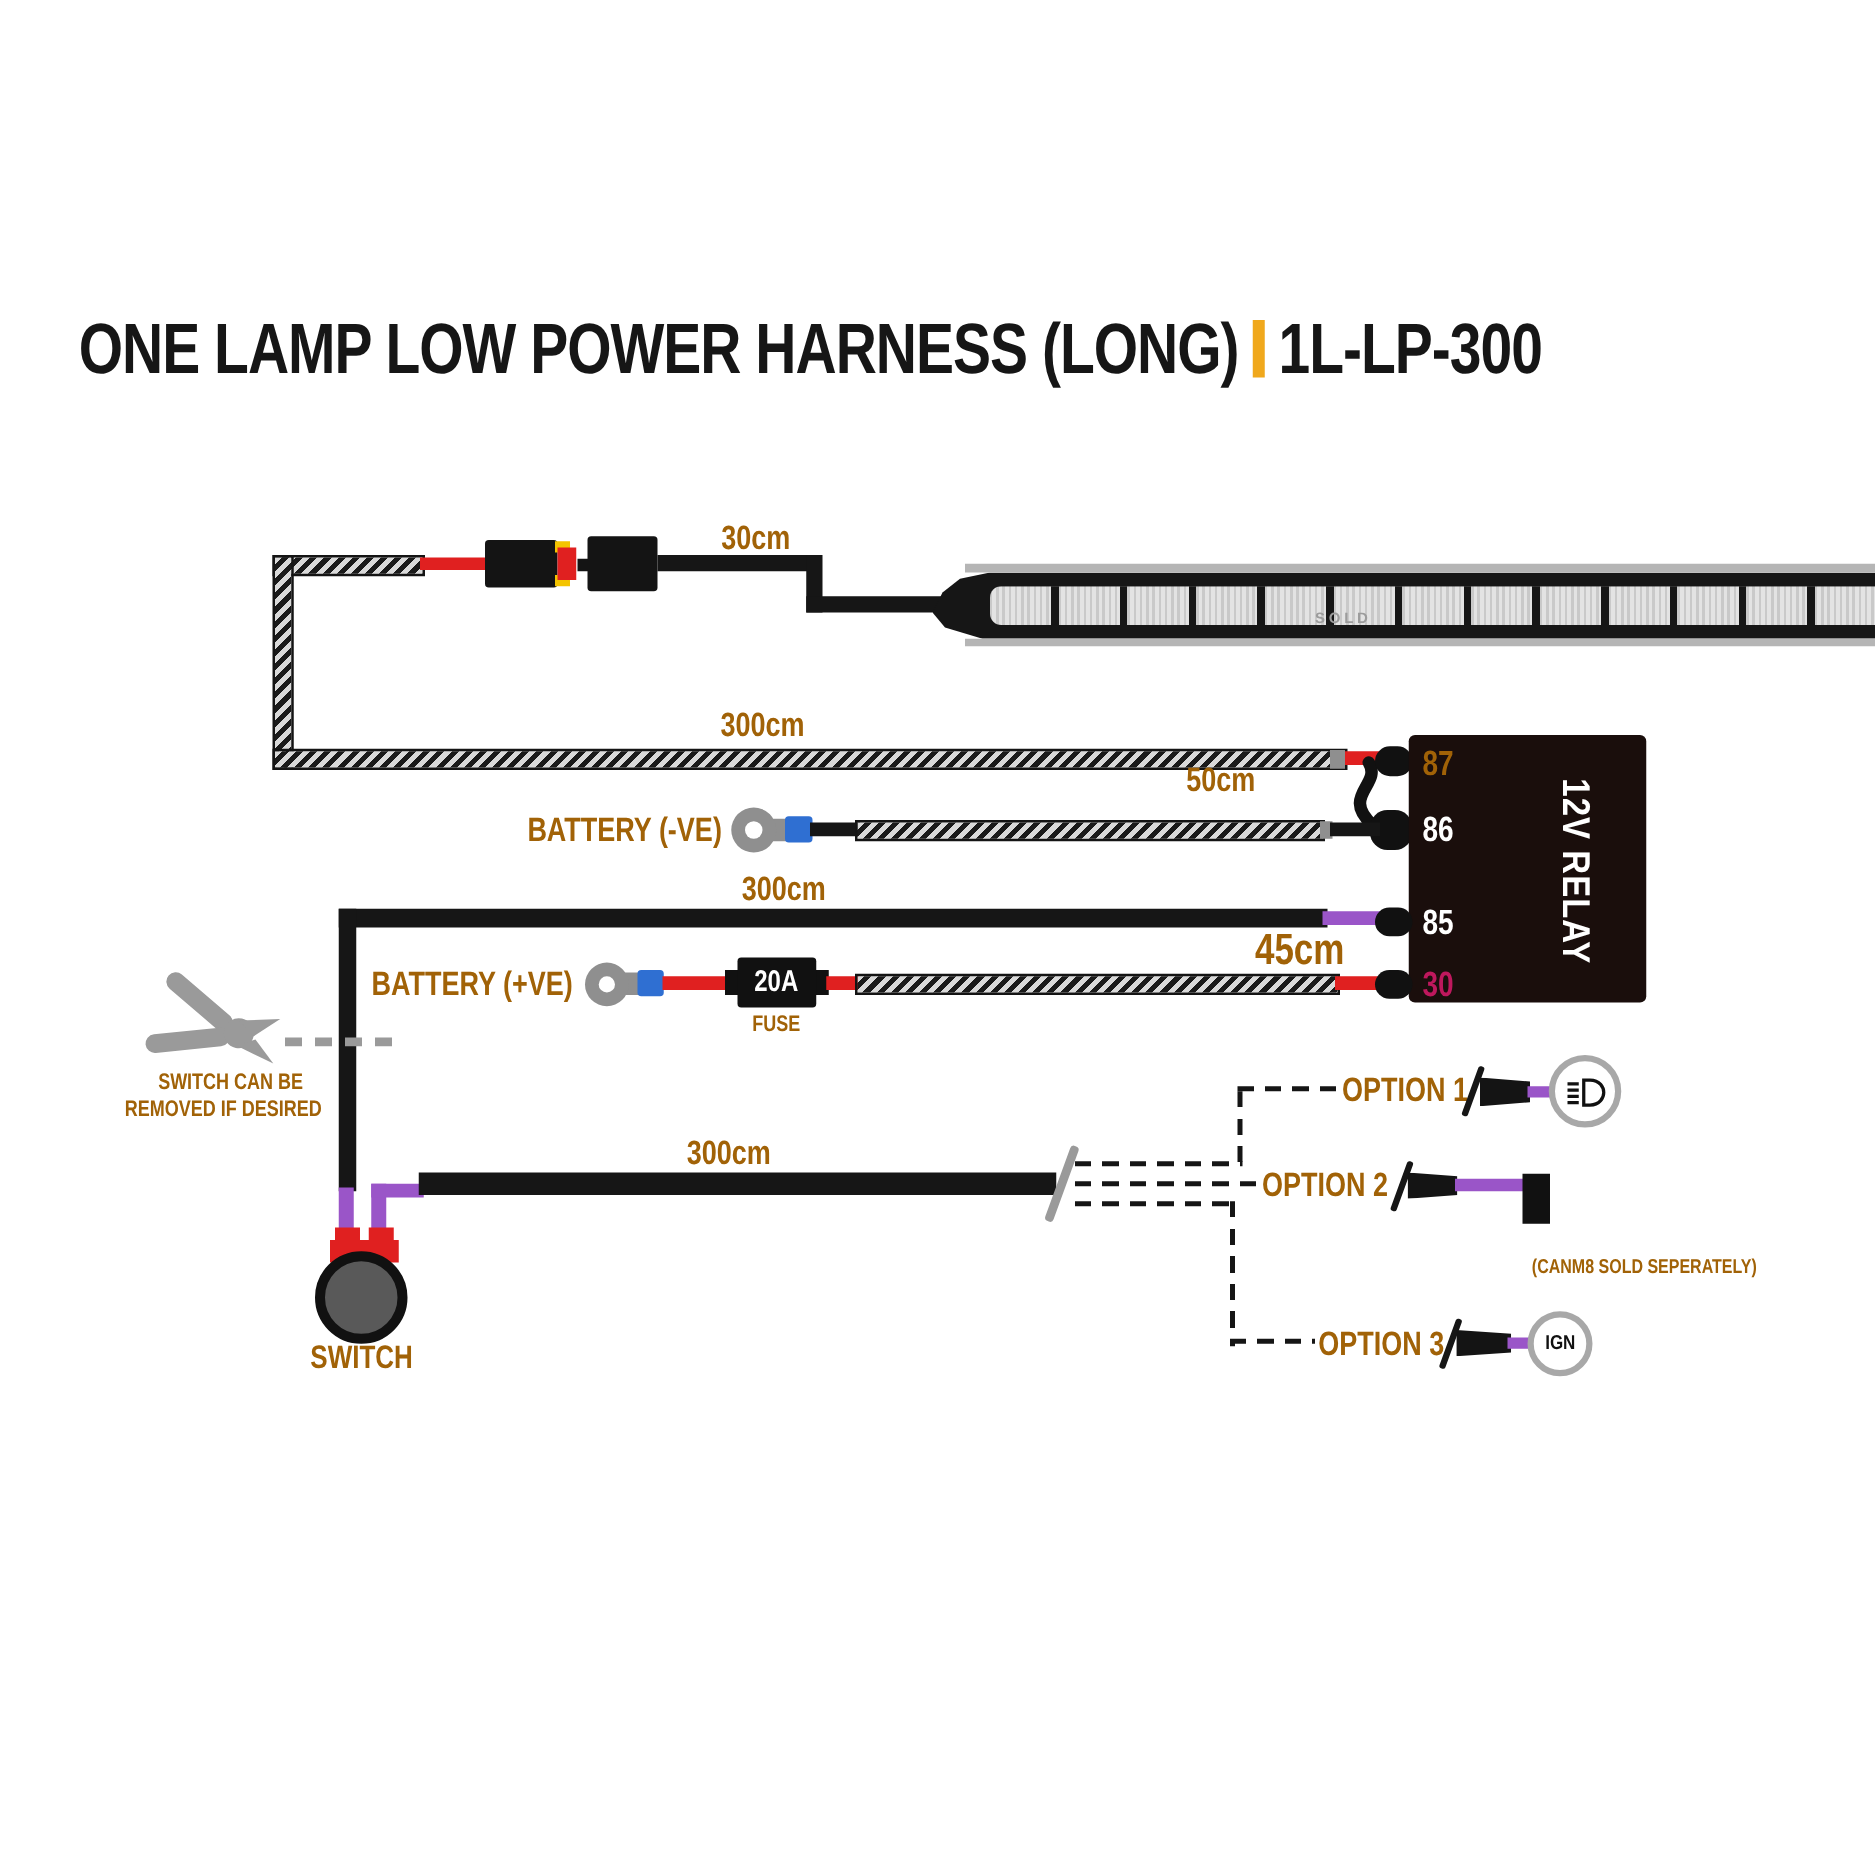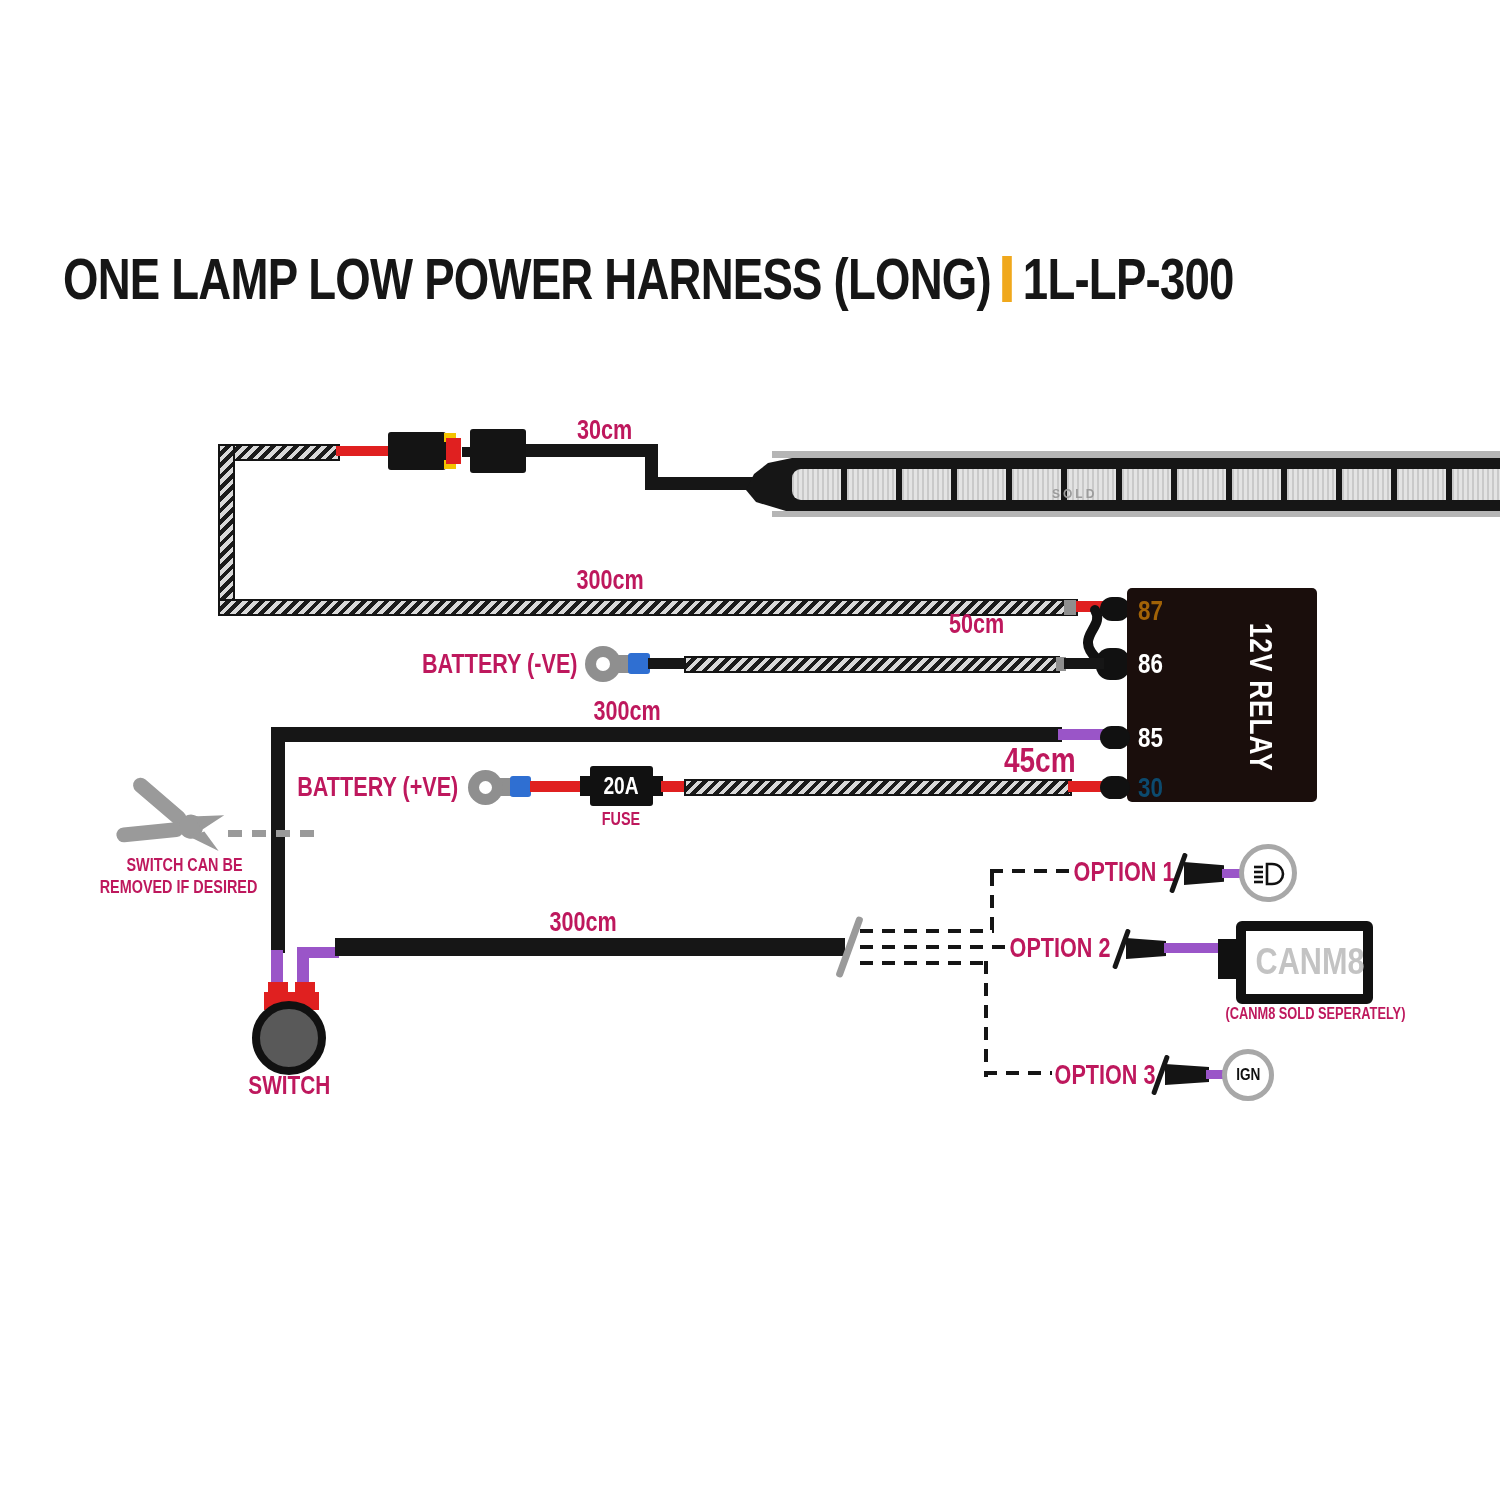--- a/index.html
+++ b/index.html
@@ -1,19 +1,19 @@
 <!DOCTYPE html>
 <html><head>
 <meta charset="utf-8">
 <style>
   html,body{margin:0;padding:0;background:#fff;}
   .canvas{position:relative;width:1500px;height:1500px;background:#ffffff;overflow:hidden;
           font-family:"Liberation Sans",sans-serif;}
   .abs{position:absolute;}
-  .lbl{position:absolute;font-weight:bold;color:#be185d;white-space:nowrap;line-height:1.05;}
+  .lbl{position:absolute;font-weight:bold;color:#a16207;white-space:nowrap;line-height:1.05;}
   .cx{transform:scaleX(0.80);transform-origin:50% 50%;}
   .cxl{transform:scaleX(0.80);transform-origin:0 50%;}
   .cxr{transform:scaleX(0.80);transform-origin:100% 50%;}
   .ctr{text-align:center;}
   .rgt{text-align:right;}
   .wire{position:absolute;background:#161616;}
   .red{background:#e02020;}
   .purple{background:#9a55c8;}
   .gray{background:#8f8f8f;}
   .hatch{position:absolute;box-sizing:border-box;border:2px solid #141414;
@@ -69,21 +69,21 @@
   <svg class="abs" style="left:1060px;top:600px;" width="80" height="80" viewBox="0 0 80 80">
     <path d="M35,10 C46,28 12,36 38,60" stroke="#111" stroke-width="10" fill="none" stroke-linecap="round"></path>
   </svg>
   <div class="stud" style="left:1100px;top:597px;width:30px;height:24px;"></div>
   <div class="stud" style="left:1096px;top:648px;width:34px;height:32px;border-radius:14px;"></div>
 
   <div class="abs" style="left:1127px;top:588px;width:190px;height:214px;background:#1a0e0c;border-radius:5px;"></div>
   <div class="lbl" style="left:1138px;top:596px;font-size:28px;color:#a16207;"><span class="cxl" style="display:inline-block;">87</span></div>
   <div class="lbl" style="left:1138px;top:649px;font-size:28px;color:#fff;"><span class="cxl" style="display:inline-block;">86</span></div>
   <div class="lbl" style="left:1138px;top:723px;font-size:28px;color:#fff;"><span class="cxl" style="display:inline-block;">85</span></div>
-  <div class="lbl" style="left:1138px;top:773px;font-size:28px;color:#0c4a6e;"><span class="cxl" style="display:inline-block;">30</span></div>
+  <div class="lbl" style="left:1138px;top:773px;font-size:28px;color:#be185d;"><span class="cxl" style="display:inline-block;">30</span></div>
   <div class="lbl ctr" style="left:1150px;top:681px;width:220px;height:32px;font-size:31px;color:#fff;letter-spacing:1px;transform:rotate(90deg) scaleX(0.85);transform-origin:50% 50%;">12V RELAY</div>
 
   <div class="lbl rgt" style="left:357px;top:650px;width:220px;font-size:27px;"><span class="cxr" style="display:inline-block;">BATTERY (-VE)</span></div>
   <div class="abs gray" style="left:616px;top:655px;width:16px;height:18px;"></div>
   <div class="ring" style="left:585px;top:646px;width:36px;height:36px;"></div>
   <div class="hole" style="left:596px;top:657px;width:14px;height:14px;"></div>
   <div class="crimp" style="left:628px;top:653px;width:22px;height:21px;"></div>
   <div class="wire" style="left:648px;top:658px;width:40px;height:11px;"></div>
   <div class="hatch" style="left:684px;top:656px;width:376px;height:17px;"></div>
   <div class="abs gray" style="left:1056px;top:657px;width:10px;height:14px;"></div>
@@ -156,21 +156,20 @@
     <line x1="4" y1="22" x2="13" y2="22" stroke="#111" stroke-width="2.6"></line>
     <line x1="4" y1="27" x2="13" y2="27" stroke="#111" stroke-width="2.6"></line>
     <path d="M17,9 L22,9 C30,9 33,15 33,19 C33,23 30,29 22,29 L17,29 Z" fill="none" stroke="#111" stroke-width="2.6"></path>
   </svg>
 
   <div class="lbl ctr" style="left:990px;top:934px;width:140px;font-size:27px;"><span class="cx" style="display:inline-block;">OPTION 2</span></div>
   <div class="slash" style="left:1119px;top:928px;width:5px;height:42px;transform:rotate(20deg);"></div>
   <div class="connflag" style="left:1126px;top:938px;width:40px;height:21px;"></div>
   <div class="wire purple" style="left:1164px;top:943px;width:58px;height:10px;"></div>
   <div class="abs" style="left:1218px;top:939px;width:22px;height:40px;background:#111;"></div>
-  <div class="abs ctr" style="left:1236px;top:921px;width:137px;height:83px;background:#fff;border:10px solid #111;border-radius:6px;box-sizing:border-box;line-height:62px;font-weight:bold;font-size:36px;color:#c3c3c3;"><span style="display:inline-block;transform:scaleX(0.85);">CANM8</span></div>
   <div class="lbl ctr" style="left:1203px;top:1006px;width:200px;font-size:16px;"><span class="cx" style="display:inline-block;">(CANM8 SOLD SEPERATELY)</span></div>
 
   <div class="lbl ctr" style="left:1035px;top:1061px;width:140px;font-size:27px;"><span class="cx" style="display:inline-block;">OPTION 3</span></div>
   <div class="slash" style="left:1158px;top:1054px;width:5px;height:42px;transform:rotate(20deg);"></div>
   <div class="connflag" style="left:1165px;top:1064px;width:44px;height:21px;"></div>
   <div class="wire purple" style="left:1206px;top:1070px;width:18px;height:9px;"></div>
   <div class="circle-icon ctr" style="left:1222px;top:1049px;width:52px;height:52px;line-height:42px;font-weight:bold;font-size:16px;color:#111;"><span style="display:inline-block;transform:scaleX(0.85);">IGN</span></div>
 
 </div>
 

